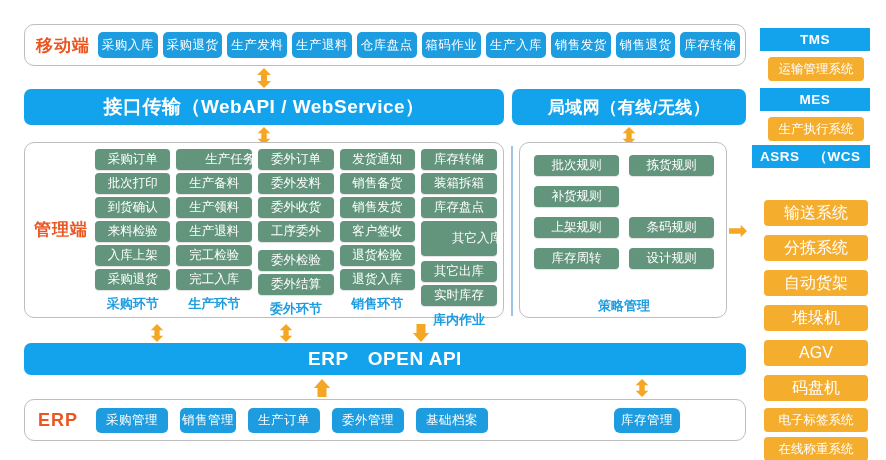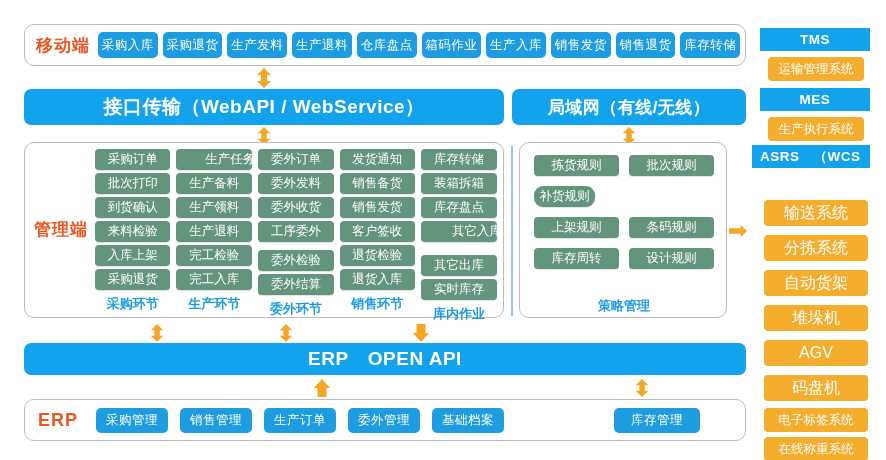--- a/index.html
+++ b/index.html
@@ -128,38 +128,38 @@
     <div class="greenbtn" style="height:21px;margin-bottom:3px;">客户签收</div>
     <div class="greenbtn" style="height:21px;margin-bottom:3px;">退货检验</div>
     <div class="greenbtn" style="height:21px;margin-bottom:5px;">退货入库</div>
     <div class="caption" style="height:18px;">销售环节</div>
   </div>
 
   <div style="width:76px;">
     <div class="greenbtn" style="height:21px;margin-bottom:3px;">库存转储</div>
     <div class="greenbtn" style="height:21px;margin-bottom:3px;">装箱拆箱</div>
     <div class="greenbtn" style="height:21px;margin-bottom:3px;">库存盘点</div>
-    <div class="greenbtn" style="height:21px;margin-bottom:13px;padding-left:36px;">其它入库</div>
+    <div class="greenbtn" style="height:35px;margin-bottom:5px;padding-left:36px;">其它入库</div>
     <div class="greenbtn" style="height:21px;margin-bottom:3px;">其它出库</div>
     <div class="greenbtn" style="height:21px;margin-bottom:5px;">实时库存</div>
     <div class="caption" style="height:18px;">库内作业</div>
   </div>
 </div>
 
 <div class="abs vdiv" style="left:511px;top:146px;height:170px;"></div>
 
 <div class="abs innerframe" style="left:519px;top:142px;width:208px;height:176px;"></div>
 
 <div class="abs" style="left:534px;top:155px;width:180px;height:120px;display:flex;flex-direction:column;gap:10px;">
   <div style="display:flex;gap:10px;">
+    <div class="greenbtn" style="width:85px;height:21px;">批次规则</div>
     <div class="greenbtn" style="width:85px;height:21px;">拣货规则</div>
-    <div class="greenbtn" style="width:85px;height:21px;">批次规则</div>
-  </div>
-  <div style="display:flex;gap:10px;">
-    <div class="greenbtn" style="width:61px;height:21px;border-radius:9px;">补货规则</div>
+  </div>
+  <div style="display:flex;gap:10px;">
+    <div class="greenbtn" style="width:85px;height:21px;">补货规则</div>
   </div>
   <div style="display:flex;gap:10px;">
     <div class="greenbtn" style="width:85px;height:21px;">上架规则</div>
     <div class="greenbtn" style="width:85px;height:21px;">条码规则</div>
   </div>
   <div style="display:flex;gap:10px;">
     <div class="greenbtn" style="width:85px;height:21px;">库存周转</div>
     <div class="greenbtn" style="width:85px;height:21px;">设计规则</div>
   </div>
 </div>
@@ -187,27 +187,27 @@
 <svg class="abs arrow" style="left:633px;top:379px;" width="18" height="18" viewBox="0 0 18 20">
   <polygon points="9,0 16,7 12,7 12,13 16,13 9,20 2,13 6,13 6,7 2,7" fill="#f5a623"></polygon>
 </svg>
 
 <div class="abs frame" style="left:24px;top:399px;width:722px;height:42px;"></div>
 
 <div class="abs sidelabel" style="left:30px;top:404px;width:56px;height:32px;font-size:18px;">ERP</div>
 
 <div class="abs" style="left:96px;top:408px;width:440px;height:25px;display:flex;gap:12px;">
   <div class="bluebtn" style="width:72px;height:25px;">采购管理</div>
-  <div class="bluebtn" style="width:72px;height:25px;">销售管理</div>
+  <div class="bluebtn" style="width:56px;height:25px;">销售管理</div>
   <div class="bluebtn" style="width:72px;height:25px;">生产订单</div>
   <div class="bluebtn" style="width:72px;height:25px;">委外管理</div>
   <div class="bluebtn" style="width:72px;height:25px;">基础档案</div>
 </div>
 
-<div class="abs bluebtn" style="left:614px;top:408px;width:86px;height:25px;">库存管理</div>
+<div class="abs bluebtn" style="left:614px;top:408px;width:66px;height:25px;border-radius:6px;">库存管理</div>
 
 <div class="abs sysblue" style="left:760px;top:28px;width:110px;height:23px;">TMS</div>
 <div class="abs sysorange" style="left:768px;top:57px;width:96px;height:24px;">运输管理系统</div>
 
 <div class="abs sysblue" style="left:760px;top:88px;width:110px;height:23px;">MES</div>
 <div class="abs sysorange" style="left:768px;top:117px;width:96px;height:24px;">生产执行系统</div>
 
 <div class="abs sysblue" style="left:752px;top:145px;width:118px;height:23px;justify-content:flex-start;padding-left:8px;">ASRS　（WCS</div>
 
 <div class="abs sysorange big" style="left:764px;top:200px;width:104px;height:26px;">输送系统</div>

